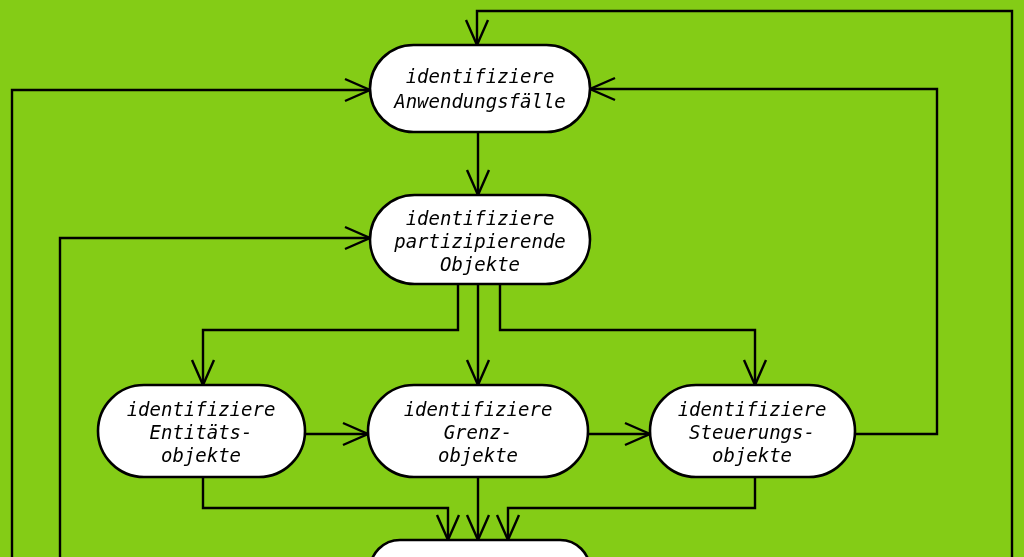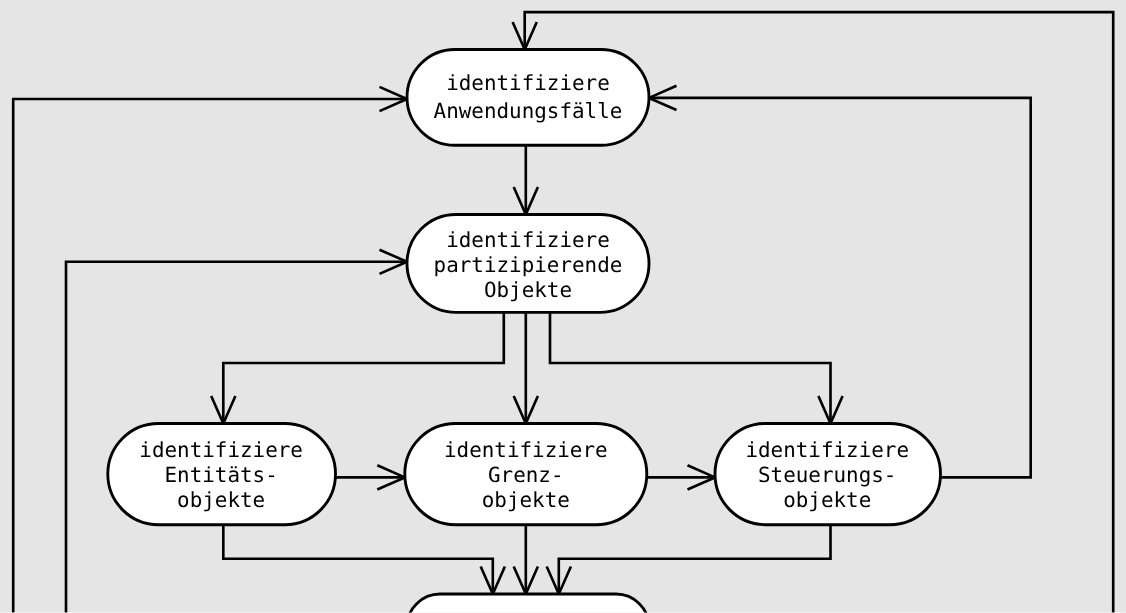--- a/index.html
+++ b/index.html
@@ -4,23 +4,24 @@
 <style>
   html, body {
     margin: 0;
     padding: 0;
     background: #ffffff;
   }
   #diagram-root {
     position: relative;
     width: 1024px;
     height: 557px;
-    background: #e5e5e5;
+    background: #84cc16;
     overflow: hidden;
     font-family: "DejaVu Sans Mono", "Liberation Mono", monospace;
+    font-style: italic;
   }
   #flow-svg {
     display: block;
     width: 1024px;
     height: 557px;
   }
   .node-shape {
     fill: #ffffff;
     stroke: #000000;
     stroke-width: 2.6;

